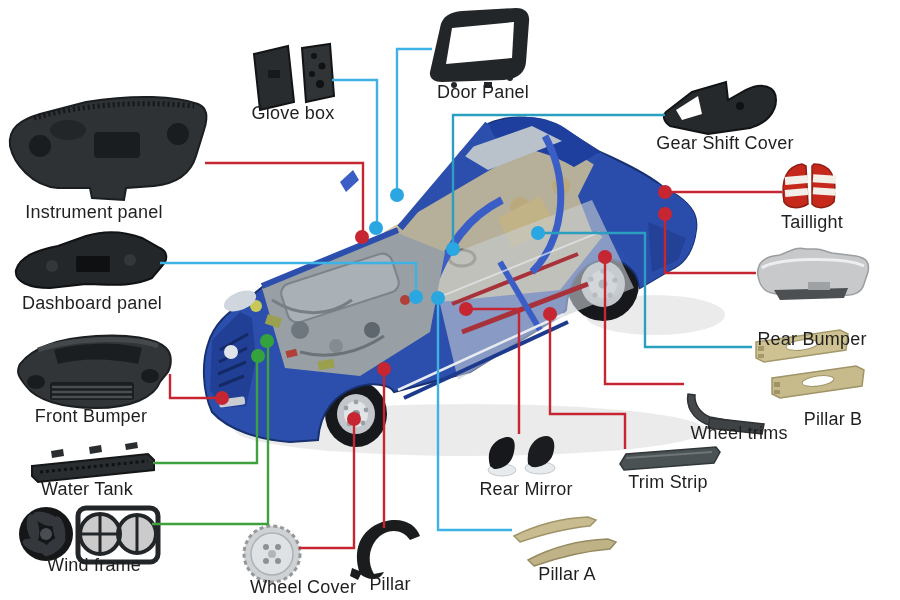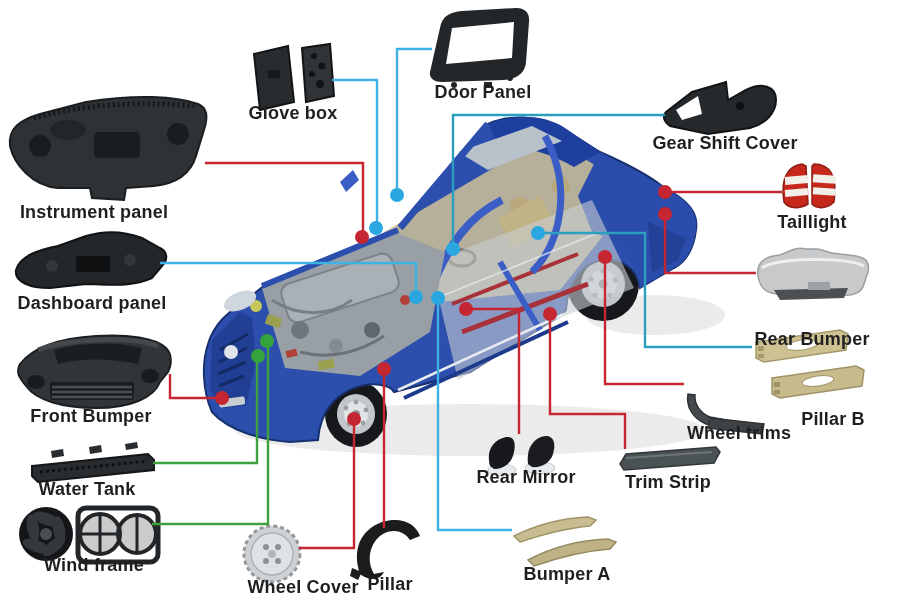--- a/index.html
+++ b/index.html
@@ -8,21 +8,21 @@
     --label-text:#1f1f1f; --background:#ffffff; --car-body:#2c4fae;
   }
   html,body{margin:0;padding:0;}
   #stage{
     position:relative; width:900px; height:600px; background:var(--background);
     overflow:hidden; font-family:"Liberation Sans", sans-serif;
   }
   #art{position:absolute;left:0;top:0;}
   .label{
     position:absolute; transform:translateX(-50%);
-    font-size:18px; color:var(--label-text); white-space:nowrap; letter-spacing:.2px;font-weight:bold;
+    font-size:18px; color:var(--label-text); white-space:nowrap; letter-spacing:.2px;
   }
   .cline{fill:none;stroke-width:2.4;}
   .red{stroke:var(--line-red);} .cyan{stroke:var(--line-cyan);}
   .teal{stroke:var(--line-teal);} .green{stroke:var(--line-green);}
   .dotr{fill:var(--dot-red);} .dotb{fill:var(--dot-blue);} .dotg{fill:var(--dot-green);}
 </style>
 </head>
 <body>
 
 <div id="stage">
@@ -312,20 +312,20 @@
   <div class="label" style="left:94px;top:202px;">Instrument panel</div>
   <div class="label" style="left:92px;top:293px;">Dashboard panel</div>
   <div class="label" style="left:293px;top:103px;">Glove box</div>
   <div class="label" style="left:483px;top:82px;">Door Panel</div>
   <div class="label" style="left:725px;top:133px;text-align:center;">Gear Shift Cover</div>
   <div class="label" style="left:812px;top:212px;">Taillight</div>
   <div class="label" style="left:812px;top:307px;margin-top:22px;">Rear Bumper</div>
   <div class="label" style="left:833px;top:409px;">Pillar B</div>
   <div class="label" style="left:739px;top:423px;">Wheel trims</div>
   <div class="label" style="left:668px;top:472px;">Trim Strip</div>
-  <div class="label" style="left:526px;top:467px;">Rear Mirror</div>
-  <div class="label" style="left:567px;top:564px;">Bumper A</div>
+  <div class="label" style="left:526px;top:479px;">Rear Mirror</div>
+  <div class="label" style="left:567px;top:564px;">Pillar A</div>
   <div class="label" style="left:390px;top:574px;">Pillar</div>
   <div class="label" style="left:270px;top:577px;margin-left:33px;">Wheel Cover</div>
   <div class="label" style="left:94px;top:555px;">Wind frame</div>
   <div class="label" style="left:87px;top:479px;">Water Tank</div>
   <div class="label" style="left:91px;top:406px;">Front Bumper</div>
 </div>
 
 </body></html>

